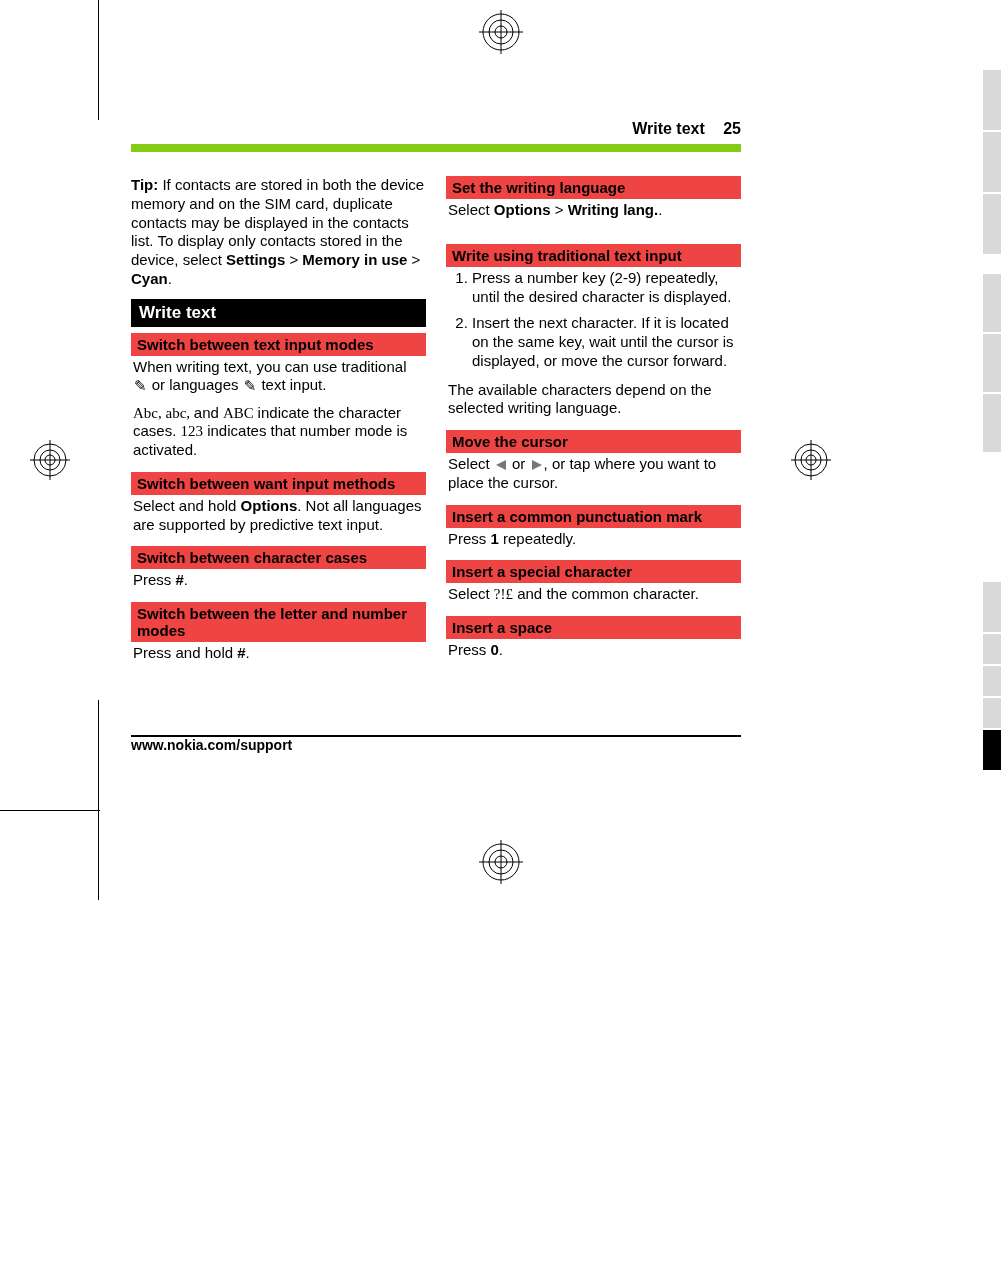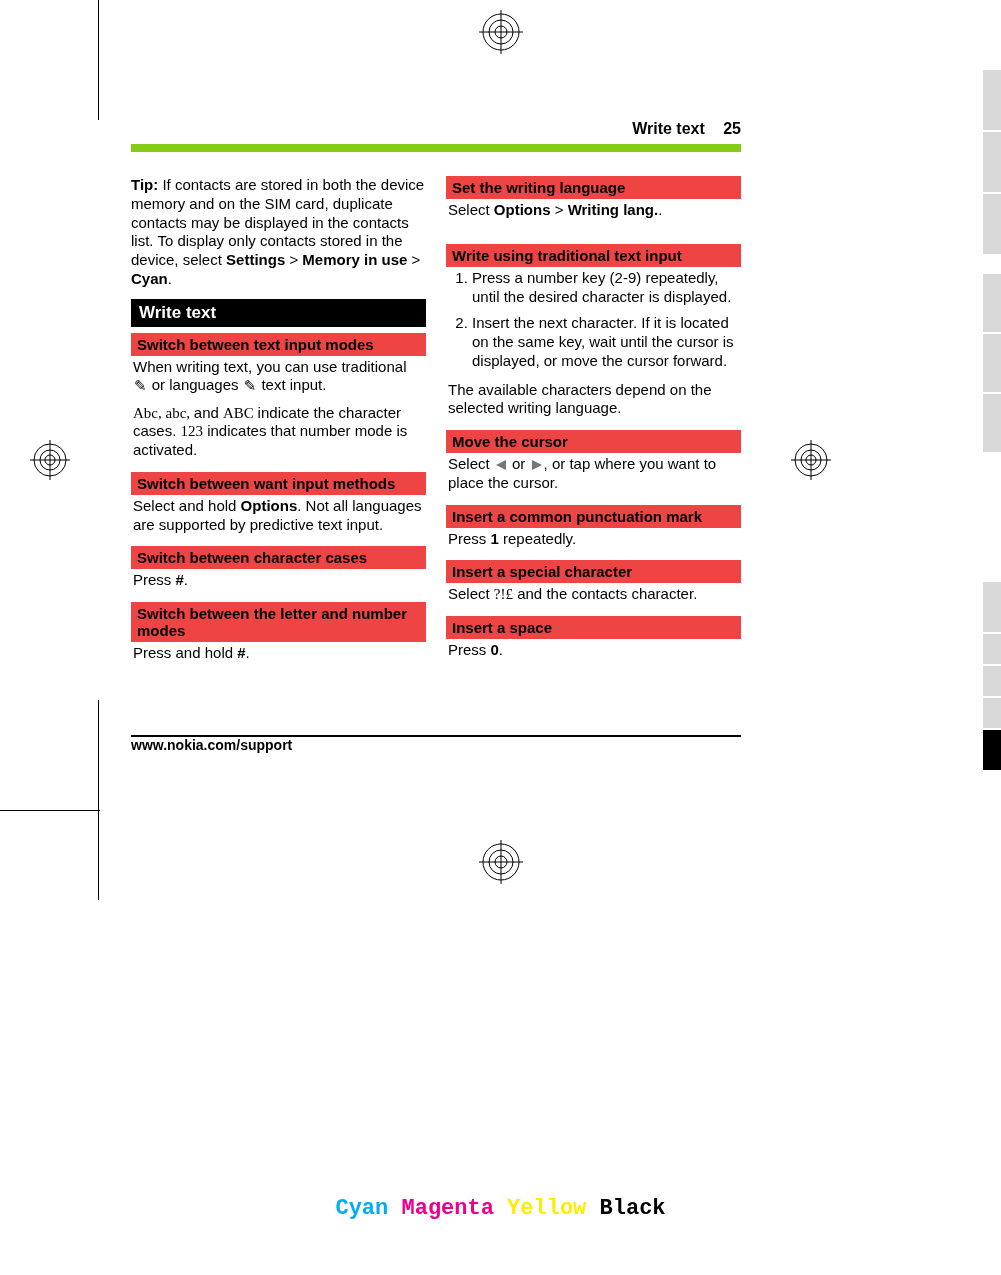--- a/index.html
+++ b/index.html
@@ -250,33 +250,27 @@
               </svg></span><span>, or tap where you want to place the cursor.</span>
         </div>
 
         <div class="section-bar-gray">Insert a common punctuation mark</div>
         <div class="body-text">
           <span>Press </span><span class="bold">1</span><span> repeatedly.</span>
         </div>
 
         <div class="section-bar-gray">Insert a special character</div>
         <div class="body-text">
-          <span>Select </span><span style="font-family:serif;">?!£</span><span> and the contacts character.</span>
+          <span>Select </span><span style="font-family:serif;">?!£</span><span> and the common character.</span>
         </div>
 
         <div class="section-bar-gray">Insert a space</div>
         <div class="body-text">
           <span>Press </span><span class="bold">0</span><span>.</span>
         </div>
       </div>
     </div>
   </div>
 
   <div class="footer">www.nokia.com/support</div>
 
-  <div class="color-bar">
-    <span class="cyan">Cyan</span>
-    <span class="magenta">Magenta</span>
-    <span class="yellow">Yellow</span>
-    <span class="black">Black</span>
-  </div>
 
 </div>
 
 </body></html>

